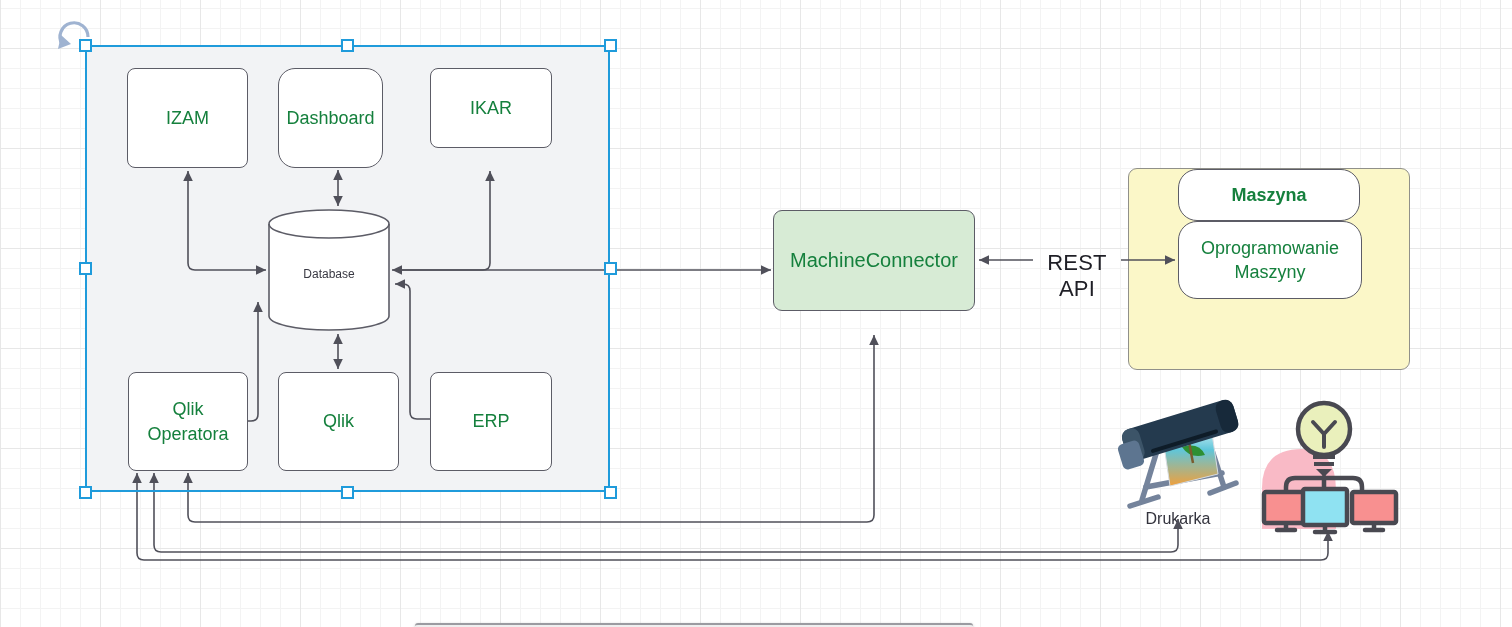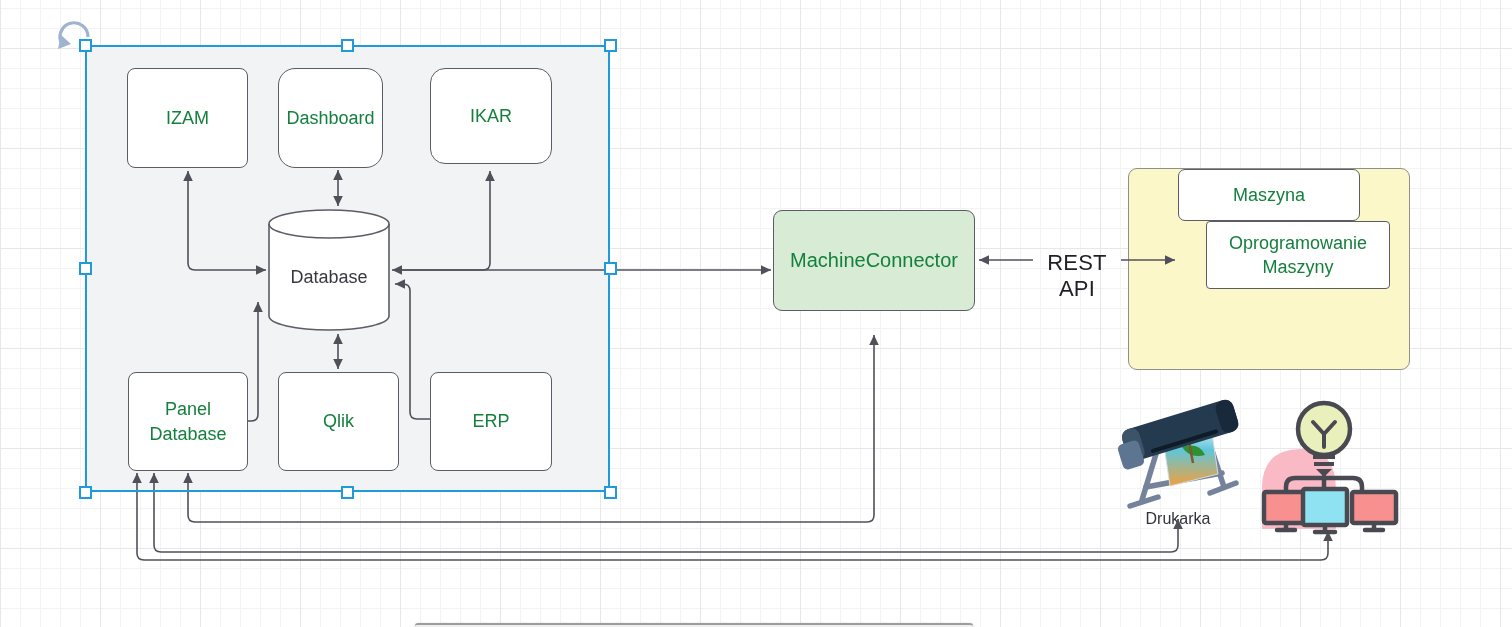--- a/index.html
+++ b/index.html
@@ -29,36 +29,36 @@
     box-sizing:border-box;
   }
   .node{
     position:absolute;box-sizing:border-box;
     background:#ffffff;border:1.5px solid #5c5c66;border-radius:8px;
     display:flex;align-items:center;justify-content:center;text-align:center;
     color:#15803d;font-size:18px;line-height:1.35;padding:2px 6px;
   }
   .node-izam{left:127px;top:68px;width:121px;height:100px;}
   .node-dashboard{left:278px;top:68px;width:105px;height:100px;border-radius:17px;}
-  .node-ikar{left:430px;top:68px;width:122px;height:96px;border-radius:15px;}
+  .node-ikar{left:430px;top:68px;width:122px;height:80px;}
   .node-panel{left:128px;top:372px;width:120px;height:99px;}
   .node-qlik{left:278px;top:372px;width:121px;height:99px;}
   .node-erp{left:430px;top:372px;width:122px;height:99px;}
   .node-mc{
     left:773px;top:210px;width:202px;height:101px;
     background:#d7ebd5;font-size:20px;border-radius:9px;
   }
-  .node-maszyna{left:1178px;top:169px;width:182px;height:52px;border-radius:7px;}
-  .node-oprog{left:1178px;top:221px;width:184px;height:68px;border-radius:4px;margin-left:28px;}
+  .node-maszyna{left:1178px;top:169px;width:182px;height:52px;border-radius:19px;font-weight:bold;}
+  .node-oprog{left:1178px;top:221px;width:184px;height:78px;border-radius:19px;}
   .db-wrap{
     position:absolute;left:268px;top:209px;width:122px;height:122px;
   }
   .db-label{
     position:absolute;left:0;top:58px;width:122px;text-align:center;
-    color:#383842;font-size:18px;
+    color:#383842;font-size:12px;
   }
   .edges{position:absolute;left:0;top:0;width:1512px;height:627px;}
   .rest-label{
     position:absolute;left:1028px;top:250px;width:98px;text-align:center;
     font-size:22px;font-weight:normal;color:#1f1f26;letter-spacing:.2px;
   }
   .druk-label{
     position:absolute;left:1128px;top:510px;width:100px;text-align:center;
     font-size:16px;color:#33333d;
   }
@@ -91,21 +91,21 @@
   <div class="node node-izam">
     <span>IZAM</span>
   </div>
   <div class="node node-dashboard">
     <span>Dashboard</span>
   </div>
   <div class="node node-ikar">
     <span>IKAR</span>
   </div>
   <div class="node node-panel">
-    <span>Panel Database</span>
+    <span>Qlik Operatora</span>
   </div>
   <div class="node node-qlik">
     <span>Qlik</span>
   </div>
   <div class="node node-erp">
     <span>ERP</span>
   </div>
 
   <div class="db-wrap">
     <svg width="122" height="122" viewBox="0 0 122 122">

